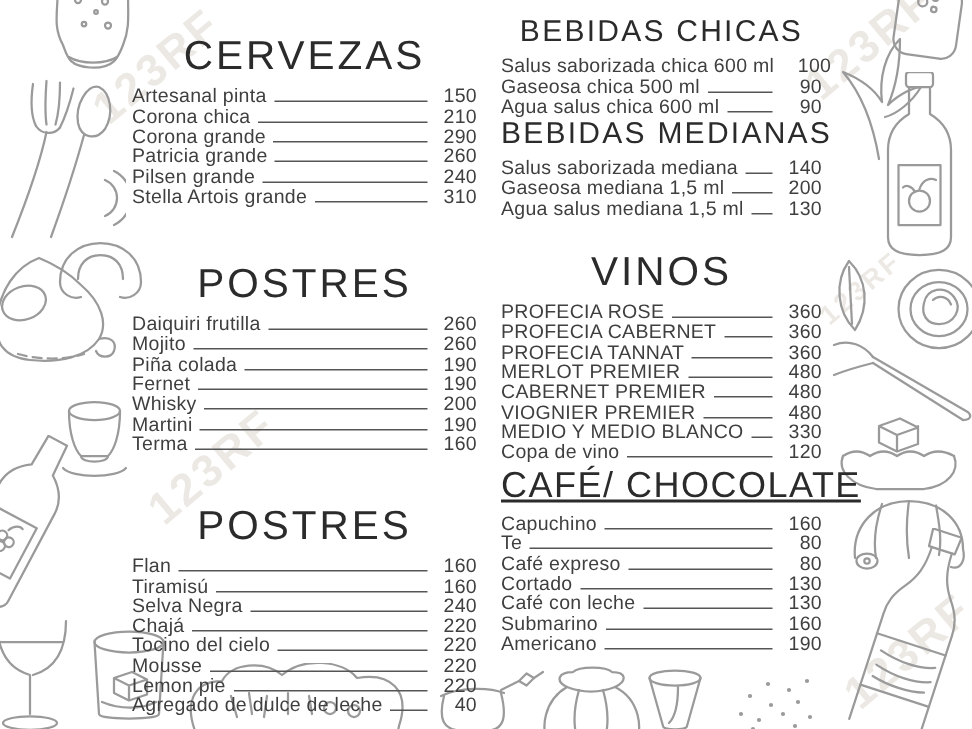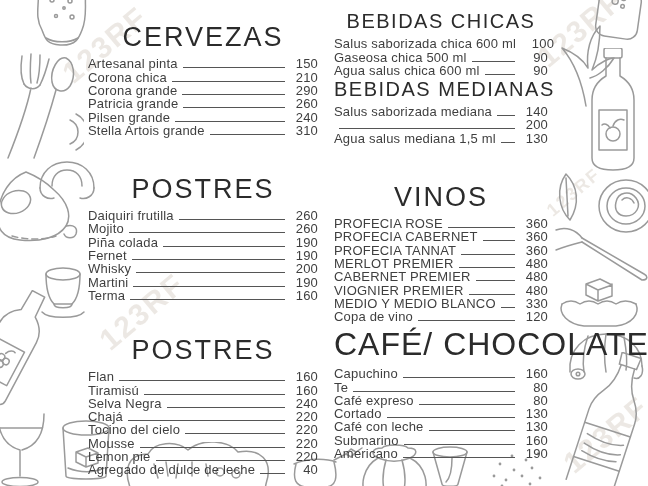--- a/index.html
+++ b/index.html
@@ -8,23 +8,23 @@
   .col{position:absolute;}
   .col-left{left:88px;top:22px;width:230px;}
   .col-right{left:334px;top:10px;width:214px;}
   .menu-section h2{margin:0 0 5px;text-align:center;font-weight:400;letter-spacing:2px;
         color:#2b2b2b;font-size:27px;line-height:1.15;white-space:nowrap;}
   .col-left .menu-section:nth-of-type(2){margin-top:36px;}
   .col-left .menu-section:nth-of-type(3){margin-top:32px;}
   .col-right .menu-section:nth-of-type(1) h2,
   .col-right .menu-section:nth-of-type(2) h2{font-size:20px;letter-spacing:1.5px;}
   .col-right .menu-section:nth-of-type(2){}
-  .col-right .menu-section:nth-of-type(3){margin-top:36px;}
+  .col-right .menu-section:nth-of-type(3){margin-top:20px;}
   .col-right .menu-section:nth-of-type(4){margin-top:2px;}
-  .col-right .menu-section:nth-of-type(4) h2{font-size:32px;letter-spacing:1px;}
+  .col-right .menu-section:nth-of-type(4) h2{font-size:24px;letter-spacing:1px;text-decoration:underline;}
   .row{display:flex;align-items:flex-end;height:13.3px;font-size:13px;letter-spacing:.2px;}
   .nm{white-space:nowrap;}
   .leader{flex:1;border-bottom:1px solid #555;margin:0 7px 3px 5px;align-self:flex-end;height:1px;}
   .pr{min-width:26px;text-align:right;}
   .deco{position:absolute;}
   .deco path,.deco circle,.deco ellipse,.deco rect{fill:none;stroke:#9a9a9a;stroke-width:1.5;
         stroke-linecap:round;stroke-linejoin:round;}
   .deco .fill{fill:#9a9a9a;stroke:none;}
   .wm{position:absolute;font-weight:700;font-size:30px;letter-spacing:2px;color:#ded7ce;
       opacity:.55;transform:rotate(-40deg);pointer-events:none;}
@@ -343,20 +343,21 @@
         </div>
       </section>
       <section class="menu-section">
         <h2>BEBIDAS MEDIANAS</h2>
         <div class="row">
           <span class="nm">Salus saborizada mediana</span>
           <span class="leader"></span>
           <span class="pr">140</span>
         </div>
         <div class="row">
+          <span class="nm">Gaseosa mediana 1,5 ml</span>
           <span class="leader"></span>
           <span class="pr">200</span>
         </div>
         <div class="row">
           <span class="nm">Agua salus mediana 1,5 ml</span>
           <span class="leader"></span>
           <span class="pr">130</span>
         </div>
       </section>
       <section class="menu-section">

